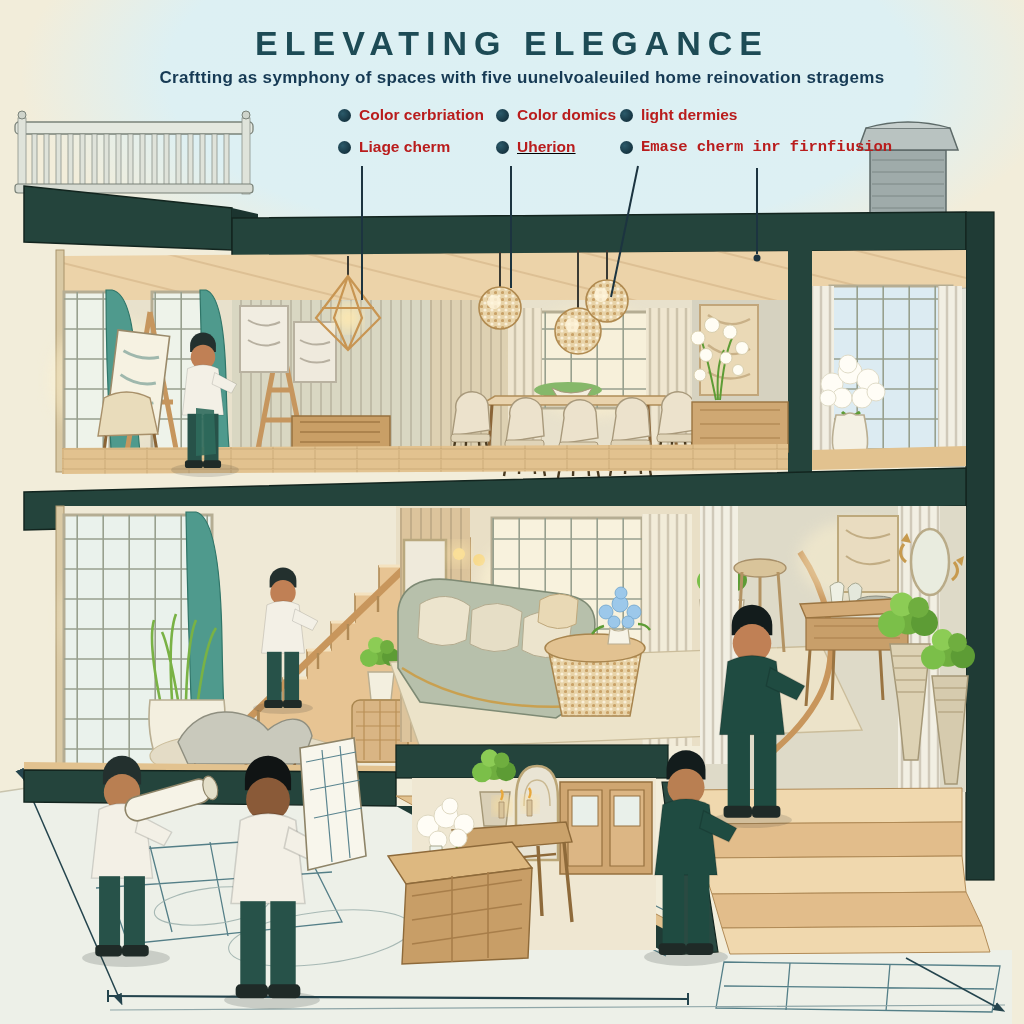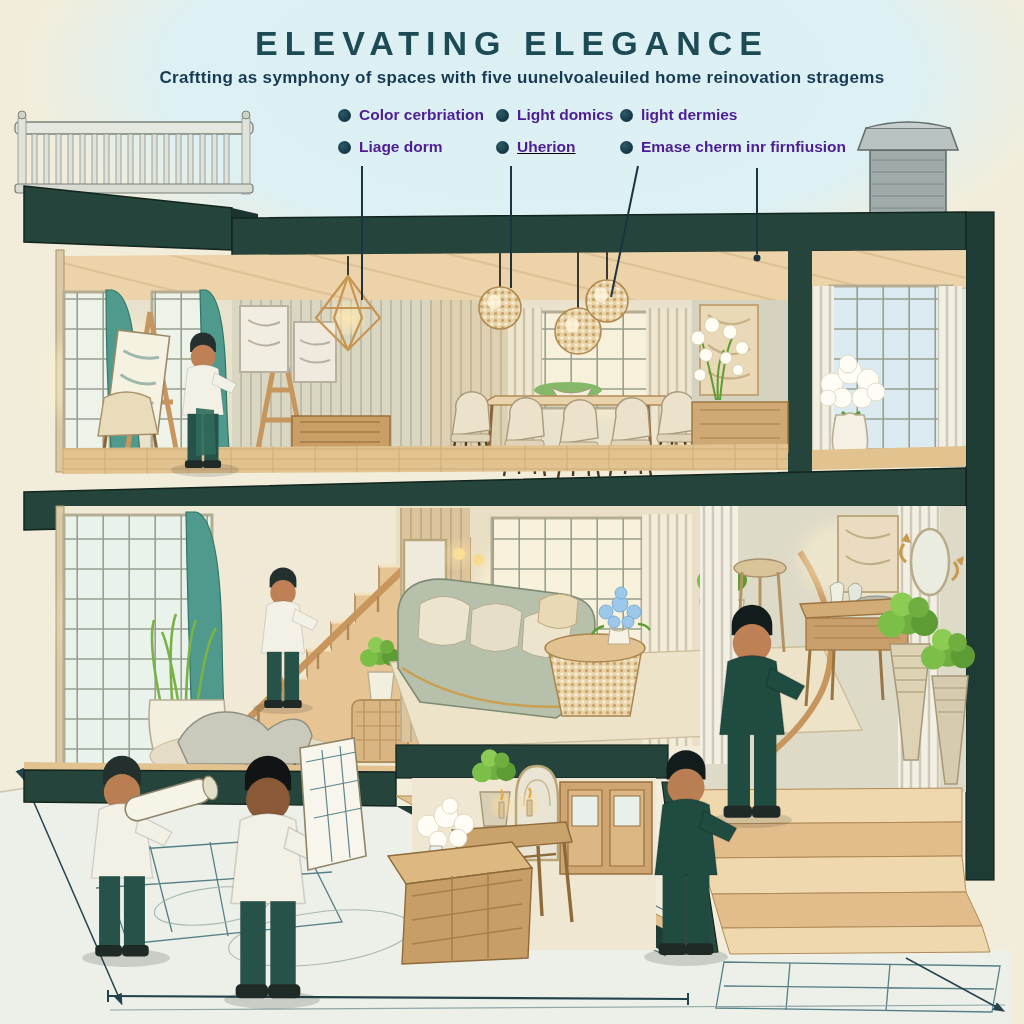--- a/index.html
+++ b/index.html
@@ -7,23 +7,23 @@
          font-family:"Liberation Sans",sans-serif;}
   .stage svg{position:absolute;inset:0;}
   .txt{position:absolute;z-index:5;}
   .title{left:0;right:0;top:24px;text-align:center;font-size:34px;font-weight:800;
          letter-spacing:7px;color:#1d4b55;}
   .subtitle{left:0;right:0;top:68px;text-align:center;font-size:17px;font-weight:700;
          letter-spacing:.3px;color:#163a54;transform:translateX(10px);}
   .bullet{display:flex;align-items:center;gap:8px;}
   .bdot{width:13px;height:13px;border-radius:50%;flex:0 0 auto;
         background:radial-gradient(circle at 35% 35%, #2b5a6a, #0d2530);}
-  .blabel{font-size:15.5px;font-weight:700;color:#4c1d95;white-space:nowrap;}
+  .blabel{font-size:15.5px;font-weight:700;color:#b91c1c;white-space:nowrap;}
   .b11{left:338px;top:106px;} .b12{left:496px;top:106px;} .b13{left:620px;top:106px;justify-content:space-between;}
-  .b21{left:338px;top:138px;} .b22{left:496px;top:138px;text-decoration:underline;} .b23{left:620px;top:138px;}
+  .b21{left:338px;top:138px;} .b22{left:496px;top:138px;text-decoration:underline;} .b23{left:620px;top:138px;font-family:Liberation Mono, monospace;}
   
   .hr{fill:var(--hair,#23302e);} .sk{fill:var(--skin,#c08055);}
   .tp{fill:var(--top,#f2efe4);stroke:rgba(0,0,0,.14);stroke-width:.7;}
   .bt{fill:var(--bottom,#235043);} .sh{fill:#1f2a27;}
 </style>
 </head>
 <body>
 
 <div class="stage">
 
@@ -508,29 +508,29 @@
 
   <div class="txt title">ELEVATING ELEGANCE</div>
   <div class="txt subtitle">Craftting as symphony of spaces with five uunelvoaleuiled home reinovation stragems</div>
 
   <div class="txt bullet b11">
     <span class="bdot"></span>
     <span class="blabel">Color cerbriation</span>
   </div>
   <div class="txt bullet b12">
     <span class="bdot"></span>
-    <span class="blabel">Light domics</span>
+    <span class="blabel">Color domics</span>
   </div>
   <div class="txt bullet b13">
     <span class="bdot"></span>
     <span class="blabel">light dermies</span>
   </div>
   <div class="txt bullet b21">
     <span class="bdot"></span>
-    <span class="blabel">Liage dorm</span>
+    <span class="blabel">Liage cherm</span>
   </div>
   <div class="txt bullet b22">
     <span class="bdot"></span>
     <span class="blabel">Uherion</span>
   </div>
   <div class="txt bullet b23">
     <span class="bdot"></span>
     <span class="blabel">Emase cherm inr firnfiusion</span>
   </div>
 </div>

